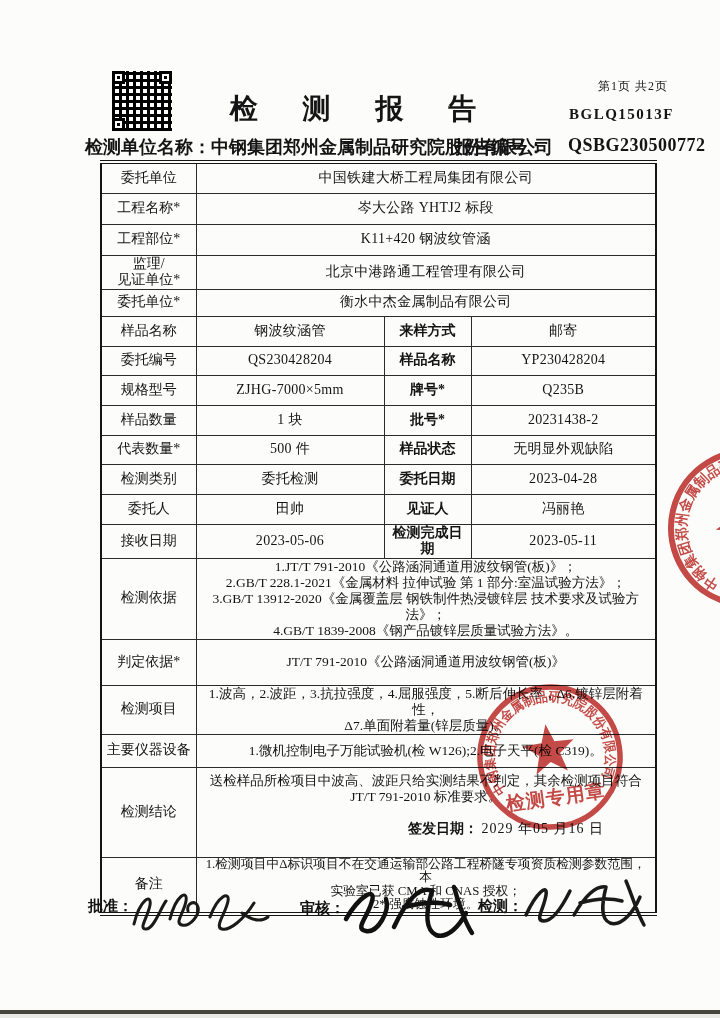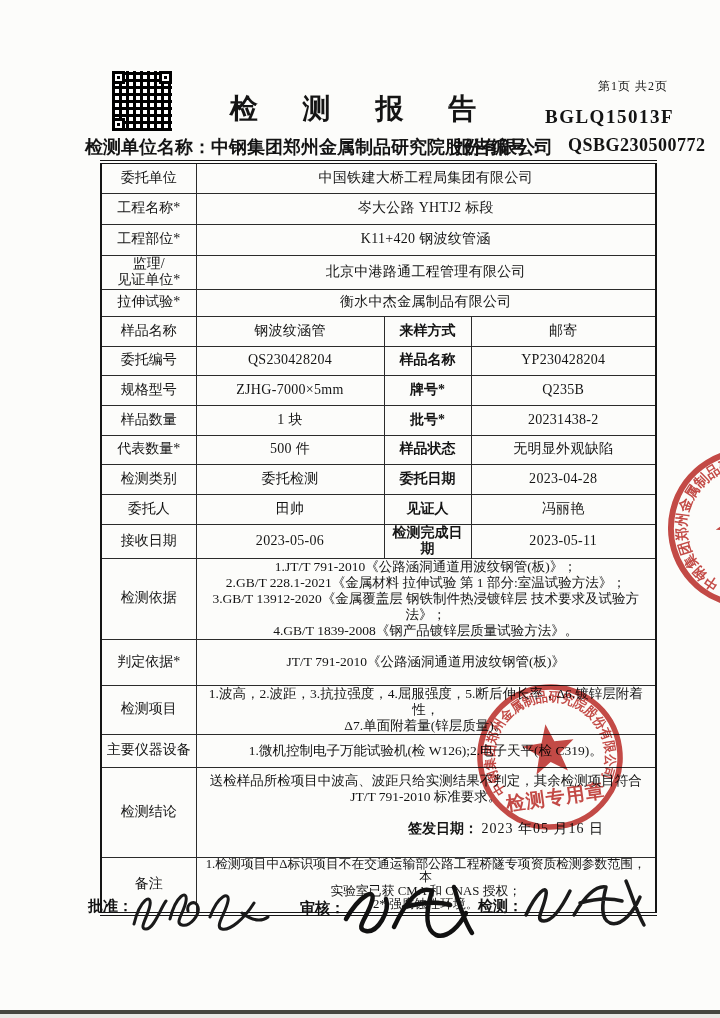--- a/index.html
+++ b/index.html
@@ -14,21 +14,21 @@
   .qr{position:absolute;left:112px;top:71px;width:60px;height:60px;
       background:
         repeating-linear-gradient(90deg,#000 0 3px,transparent 3px 7px),
         repeating-linear-gradient(0deg,#000 0 3px,#fff 3px 7px);}
   .qr .f{position:absolute;width:13px;height:13px;border:3px solid #000;background:#fff;box-sizing:border-box;}
   .qr .f::after{content:"";position:absolute;inset:2px;background:#000;}
   .qr .f.tl{left:0;top:0}.qr .f.tr{right:0;top:0}.qr .f.bl{left:0;bottom:0}
   .title{position:absolute;left:0;top:90px;width:720px;text-align:center;
          font-size:28px;font-weight:bold;letter-spacing:14px;font-family:Liberation Mono, monospace;}
   .pageinfo{position:absolute;top:78px;right:52px;font-size:12px;letter-spacing:1px;}
-  .doccode{position:absolute;top:106px;right:46px;font-size:19px;font-weight:600;letter-spacing:1.5px;text-align:center;}
+  .doccode{position:absolute;top:106px;right:46px;font-size:15px;font-weight:600;letter-spacing:1.5px;text-align:center;}
   .orgline{position:absolute;left:85px;top:135px;width:620px;font-size:18px;font-weight:600;}
   .orgline .rlabel{position:absolute;left:370px;top:0;}
   .orgline .rno{position:absolute;left:483px;top:0;letter-spacing:.5px;}
   
   table.rep{position:absolute;left:100px;top:160px;width:555px;
     border-collapse:collapse;table-layout:fixed;
     border-left:2px solid #151515;border-right:2px solid #151515;
     border-top:4px double #151515;border-bottom:4px double #151515;}
   table.rep td{border:1px solid #2b2b2b;text-align:center;vertical-align:middle;
     font-size:14px;padding:0 3px;overflow:hidden;line-height:1.18;}
@@ -95,21 +95,21 @@
     <tr style="height:31px">
       <td class="lbl">工程部位*</td>
       <td class="val" colspan="3">K11+420 钢波纹管涵</td>
     </tr>
     <tr style="height:31px">
       <td class="lbl prelabel">监理/
 见证单位*</td>
       <td class="val" colspan="3">北京中港路通工程管理有限公司</td>
     </tr>
     <tr style="height:27px">
-      <td class="lbl">拉伸试验*</td>
+      <td class="lbl">委托单位*</td>
       <td class="val" colspan="3">衡水中杰金属制品有限公司</td>
     </tr>
 
     <tr style="height:30px">
       <td class="lbl">样品名称</td>
       <td class="val">钢波纹涵管</td>
       <td class="lbl2">来样方式</td>
       <td class="val">邮寄</td>
     </tr>
     <tr style="height:29px">
@@ -183,21 +183,21 @@
         <div class="ln">1.微机控制电子万能试验机(检 W126);2.电子天平(检 C319)。</div>
       </td>
     </tr>
     <tr style="height:90px">
       <td class="lbl">检测结论</td>
       <td class="txt concl-cell" colspan="3" style="vertical-align:top;padding-top:5px;">
         <div class="ln">送检样品所检项目中波高、波距只给实测结果不判定，其余检测项目符合</div>
         <div class="ln">JT/T 791-2010 标准要求。</div>
         <div class="signdate">
           <span>签发日期：</span>
-          <span class="dt">2023 年05 月16 日</span>
+          <span class="dt">2029 年05 月16 日</span>
         </div>
       </td>
     </tr>
     <tr style="height:40px">
       <td class="lbl">备注</td>
       <td class="txt remark" colspan="3">
         <div class="ln">1.检测项目中Δ标识项目不在交通运输部公路工程桥隧专项资质检测参数范围，本</div>
         <div class="ln">实验室已获 CMA 和 CNAS 授权；</div>
         <div class="ln">2*.强腐蚀性环境。</div>
       </td>

